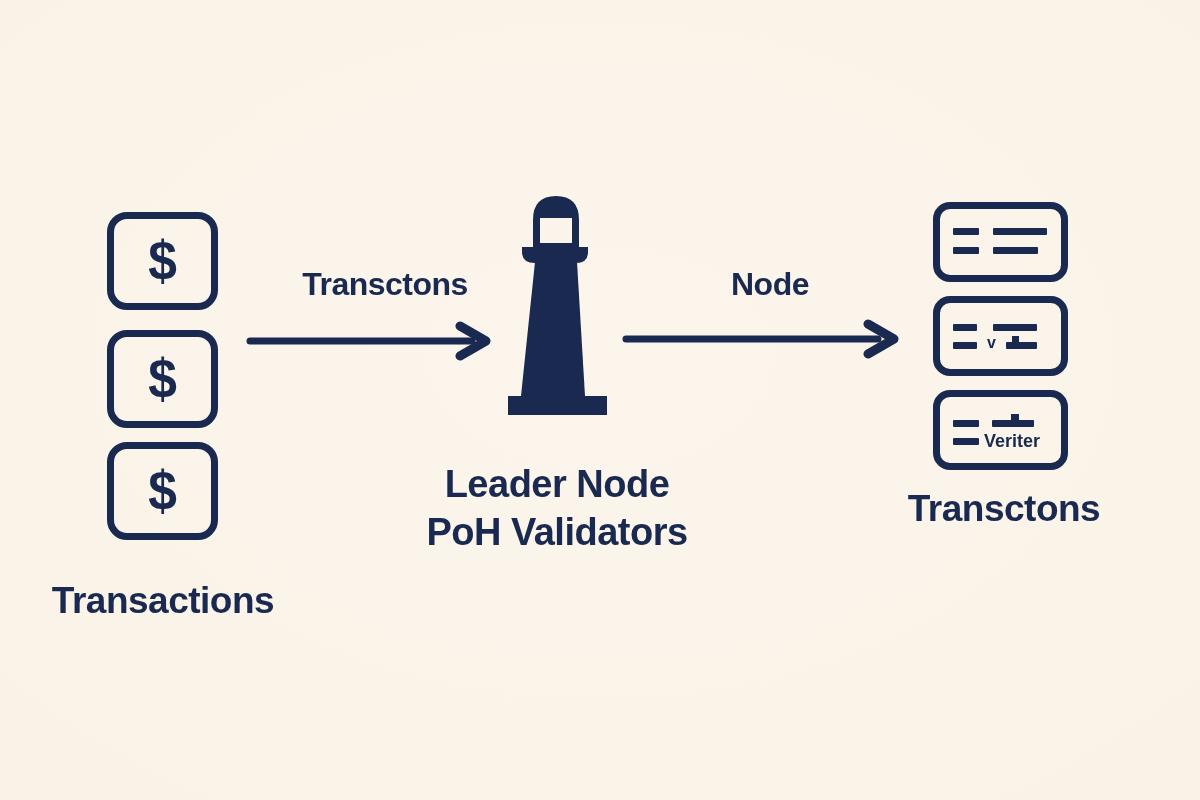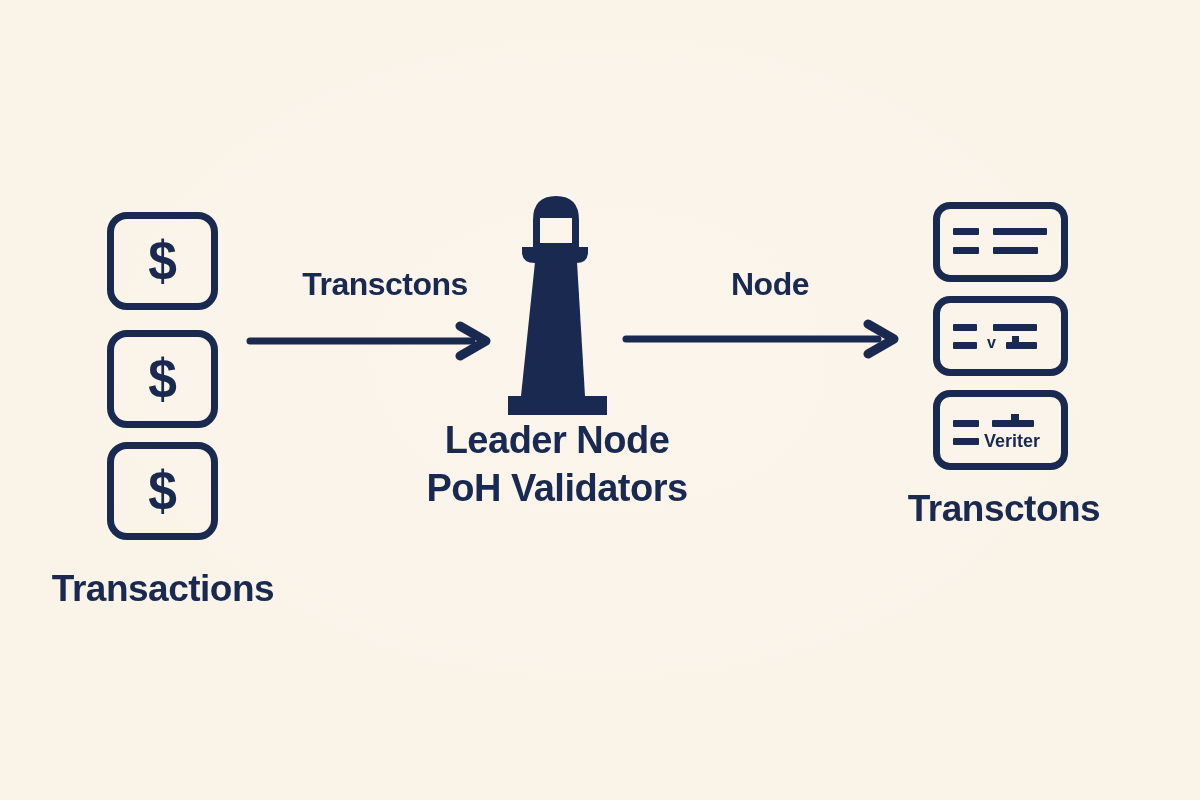--- a/index.html
+++ b/index.html
@@ -54,35 +54,35 @@
 
   <div class="tx-box" style="top:212px">
     <span class="tx-dollar">$</span>
   </div>
   <div class="tx-box" style="top:330px">
     <span class="tx-dollar">$</span>
   </div>
   <div class="tx-box" style="top:442px">
     <span class="tx-dollar">$</span>
   </div>
-  <div class="big-label" style="left:18px;top:568px;width:290px;font-size:37px">Transactions</div>
+  <div class="big-label" style="left:18px;top:580px;width:290px;font-size:37px">Transactions</div>
 
   <div class="arrow-label" style="left:260px;top:266px;width:250px">Transctons</div>
   <svg class="arrow-svg" style="left:246px;top:320px" width="252" height="42" viewBox="0 0 252 42">
     <path d="M4,21 H226" stroke="#1a2950" stroke-width="7" stroke-linecap="round" fill="none"></path>
     <path d="M214,6 L240,21 L214,36" stroke="#1a2950" stroke-width="9" stroke-linecap="round" stroke-linejoin="round" fill="none"></path>
   </svg>
 
   <svg class="arrow-svg" style="left:502px;top:188px" width="112" height="230" viewBox="0 0 112 230">
     <path fill="#1a2950" fill-rule="evenodd" d="M31,66 V32 Q31,8 54,8 Q77,8 77,32 V66 Z M38,30 H70 V55 H38 Z"></path>
     <path fill="#1a2950" d="M20,59 H86 V64 Q86,75 74,75 H33 Q20,75 20,64 Z"></path>
     <path fill="#1a2950" d="M33,74 H75 L83,208 H19 Z"></path>
     <path fill="#1a2950" d="M6,208 H105 V227 H6 Z"></path>
   </svg>
-  <div class="big-label" style="left:380px;top:416px;width:354px;font-size:38px;line-height:48px">
+  <div class="big-label" style="left:380px;top:460px;width:354px;font-size:38px;line-height:48px">
     <div>Leader Node</div>
     <div>PoH Validators</div>
   </div>
 
   <div class="arrow-label" style="left:645px;top:266px;width:250px">Node</div>
   <svg class="arrow-svg" style="left:622px;top:318px" width="280" height="42" viewBox="0 0 280 42">
     <path d="M4,21 H256" stroke="#1a2950" stroke-width="7" stroke-linecap="round" fill="none"></path>
     <path d="M246,6 L272,21 L246,36" stroke="#1a2950" stroke-width="9" stroke-linecap="round" stroke-linejoin="round" fill="none"></path>
   </svg>
 

